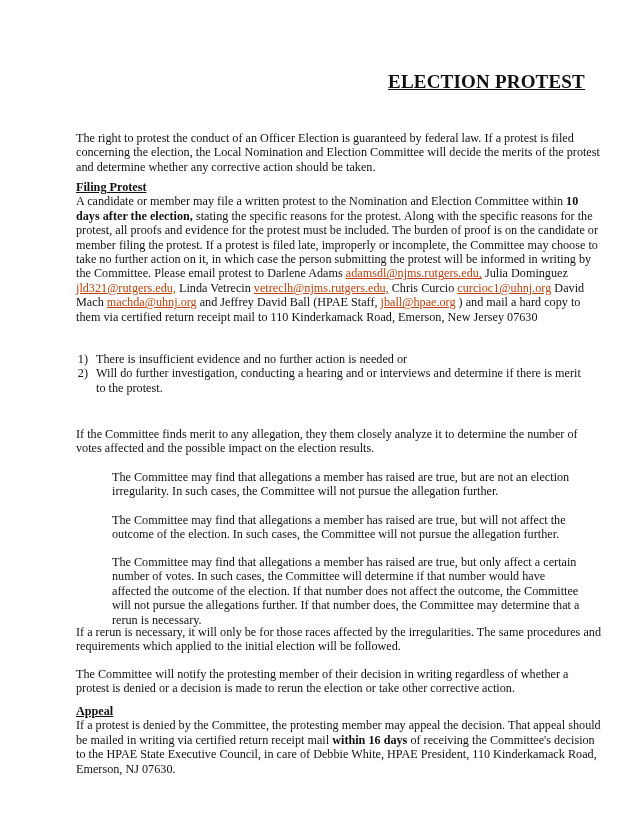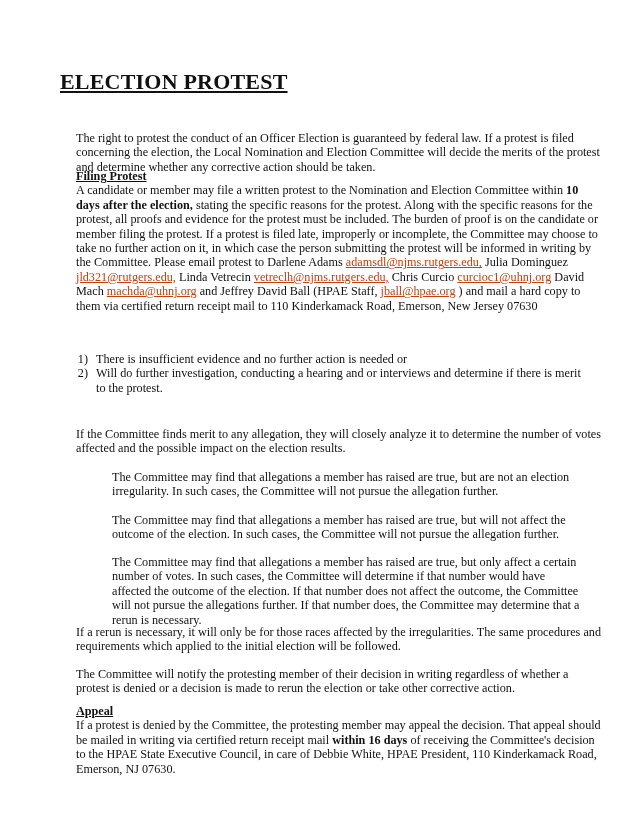--- a/index.html
+++ b/index.html
@@ -1,59 +1,59 @@
 <!DOCTYPE html>
 <html><head>
   <meta charset="utf-8">
   <style>
     html, body { margin: 0; padding: 0; background: #ffffff; }
     body { width: 640px; height: 828px; position: relative; overflow: hidden;
       font-family: "Liberation Serif", "DejaVu Serif", serif; color: #111; }
     .page { position: absolute; left: 60px; top: 0; width: 525px; font-size: 12.2px; line-height: 14.4px; }
-    .title { position: absolute; left: 0; width: 525px; top: 75px; text-align: left;
-      font-weight: bold; font-size: 22px; text-decoration: underline; letter-spacing: 0.2px; }
+    .title { position: absolute; left: 0; width: 525px; top: 75px; text-align: right;
+      font-weight: bold; font-size: 19px; text-decoration: underline; letter-spacing: 0.2px; }
     .blk { position: absolute; left: 0; width: 525px; margin: 16px; }
     .h { font-weight: bold; text-decoration: underline; display: block; }
     a { color: #c2410c; text-decoration: underline; }
     b { font-weight: bold; }
     .list { position: absolute; left: 0; width: 525px; }
     .li { display: flex; margin: 0; }
     .li .num { width: 36px; text-align: right; padding-right: 8px; flex: none; box-sizing: border-box; }
     .li .txt { flex: 1; }
     .indent { left: 36px; width: 470px; }
   </style>
 </head>
 <body>
 
 <div class="page">
   <div class="title">ELECTION PROTEST</div>
 
   <p class="blk" style="top:115px">The right to protest the conduct of an Officer Election is guaranteed by federal law.  If a protest is filed concerning the election, the Local Nomination and Election Committee will decide the merits of the protest and determine whether any corrective action should be taken.</p>
 
-  <div class="blk" style="top:153px">
+  <div class="blk" style="top:164px">
     <span class="h">Filing Protest</span>
     <span>A candidate or member may file a written protest to the Nomination and Election Committee within </span><b>10 days after the election,</b><span> stating the specific reasons for the protest.  Along with the specific reasons for the protest, all proofs and evidence for the protest must be included. The burden of proof is on the candidate or member filing the protest.  If a protest is filed late, improperly or incomplete, the Committee may choose to take no further action on it, in which case the person submitting the protest will be informed in writing by the Committee.</span>
     <span>Please email protest to Darlene Adams </span><a>adamsdl@njms.rutgers.edu,</a><span> Julia Dominguez </span><a>jld321@rutgers.edu,</a><span> Linda Vetrecin </span><a>vetreclh@njms.rutgers.edu,</a><span> Chris Curcio </span><a>curcioc1@uhnj.org</a><span> David Mach </span><a>machda@uhnj.org</a><span> and Jeffrey David Ball (HPAE Staff, </span><a>jball@hpae.org</a><span> ) and mail a hard copy to them via certified return receipt mail to 110 Kinderkamack Road, Emerson, New Jersey 07630</span>
   </div>
 
   <div class="blk" style="top:314px">
   </div>
 
   <div class="list" style="top:352px">
     <div class="li">
       <span class="num">1)</span>
       <span class="txt">There is insufficient evidence and no further action is needed or</span>
     </div>
     <div class="li">
       <span class="num">2)</span>
       <span class="txt">Will do further investigation, conducting a hearing and or interviews and determine if there is merit to the protest.</span>
     </div>
   </div>
 
-  <p class="blk" style="top:411px">If the Committee finds merit to any allegation, they will closely analyze it to determine the number of votes affected and the possible impact on the election results.</p>
+  <p class="blk" style="top:411px">If the Committee finds merit to any allegation, they them closely analyze it to determine the number of votes affected and the possible impact on the election results.</p>
 
   <p class="blk indent" style="top:454px">The Committee may find that allegations a member has raised are true, but are not an election irregularity. In such cases, the Committee will not pursue the allegation further.</p>
   <p class="blk indent" style="top:497px">The Committee may find that allegations a member has raised are true, but will not affect the outcome of the election. In such cases, the Committee will not pursue the allegation further.</p>
   <p class="blk indent" style="top:539px">The Committee may find that allegations a member has raised are true, but only affect a certain number of votes. In such cases, the Committee will determine if that number would have affected the outcome of the election.  If that number does not affect the outcome, the Committee will not pursue the allegations further.  If that number does, the Committee may determine that a rerun is necessary.</p>
 
   <p class="blk" style="top:609px">If a rerun is necessary, it will only be for those races affected by the irregularities.  The same procedures and requirements which applied to the initial election will be followed.</p>
 
   <p class="blk" style="top:651px">The Committee will notify the protesting member of their decision in writing regardless of whether a protest is denied or a decision is made to rerun the election or take other corrective action.</p>
 
   <div class="blk" style="top:688px">

